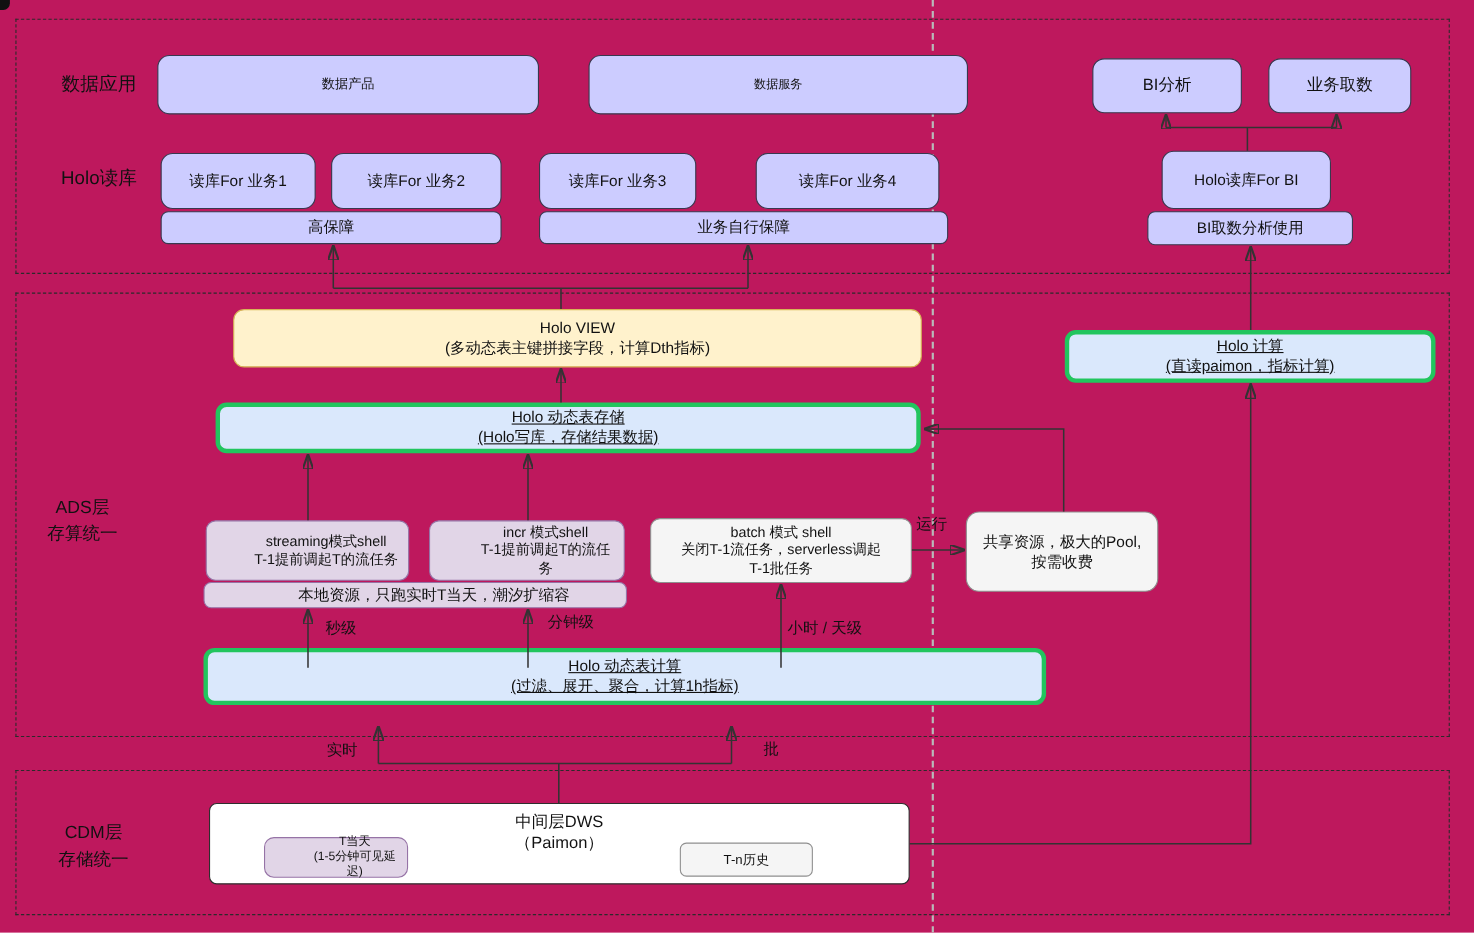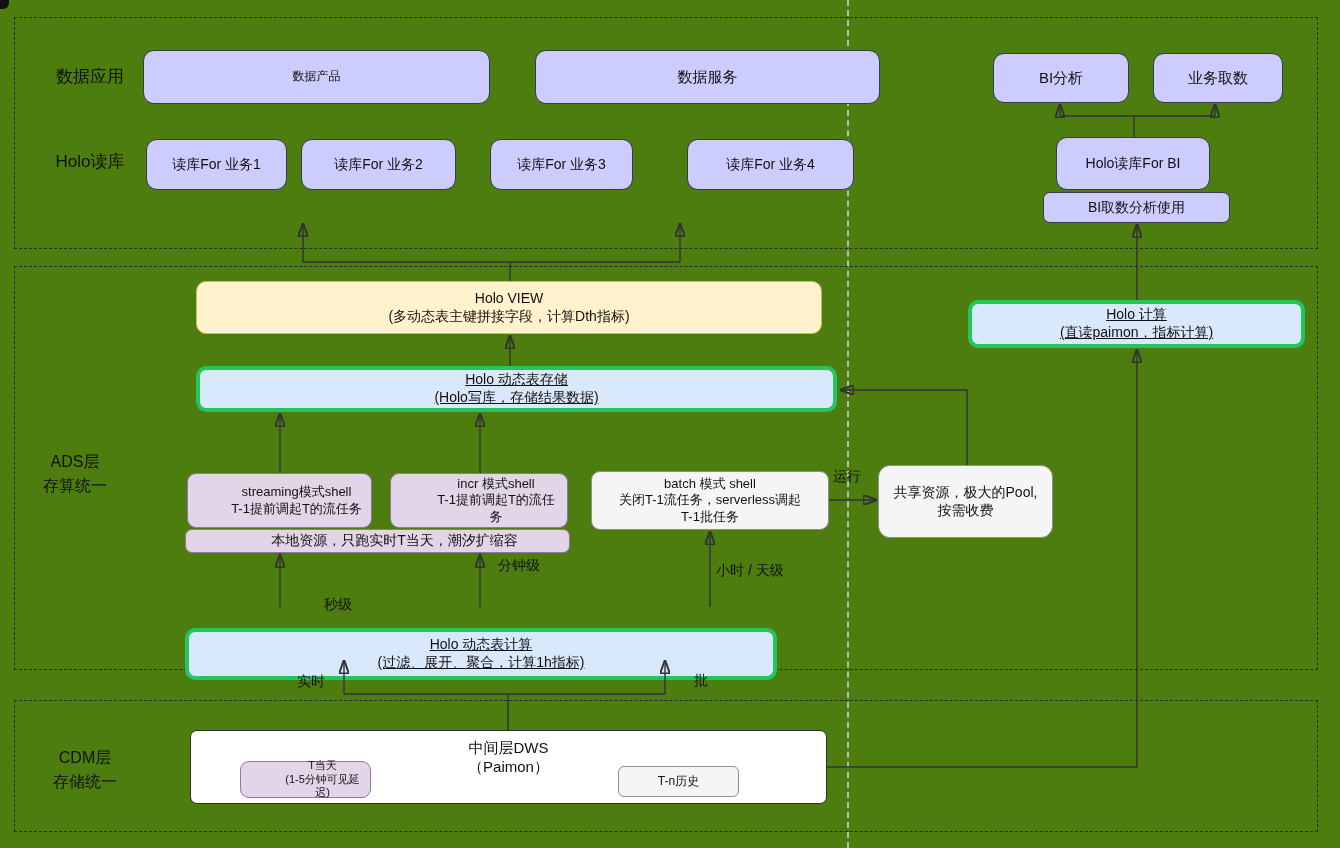--- a/index.html
+++ b/index.html
@@ -1,17 +1,17 @@
 <!DOCTYPE html>
 <html><head>
 <meta charset="utf-8">
 <style>
   html,body{margin:0;padding:0;background:#fff;}
   .canvas{
-    position:relative;width:1340px;height:848px;background:#4d7c0f;
+    position:relative;width:1340px;height:848px;background:#be185d;
     font-family:"Liberation Sans","DejaVu Sans",sans-serif;color:#111;overflow:hidden;
   }
   .vdivider{position:absolute;top:0;left:847px;width:0;height:848px;border-left:2px dashed #b9b9b9;}
   .corner-mark{position:absolute;left:0;top:0;width:9px;height:9px;background:#111;border-bottom-right-radius:6px;}
   .sec{position:absolute;border:1.6px dashed #2b2b2b;background:transparent;}
   .sec-label{position:absolute;text-align:center;font-size:17px;color:#111;line-height:24px;}
   .box{
     position:absolute;display:flex;flex-direction:column;align-items:center;justify-content:center;
     text-align:center;font-size:14px;line-height:1.28;box-sizing:border-box;padding:2px 6px;
   }
@@ -46,32 +46,34 @@
   <div class="sec-label" style="left:25px;top:450px;width:100px;font-size:16px;">
     <div>ADS层</div>
     <div>存算统一</div>
   </div>
   <div class="sec-label" style="left:30px;top:746px;width:110px;font-size:16px;">
     <div>CDM层</div>
     <div>存储统一</div>
   </div>
 
   <div class="box lav" style="left:143px;top:50px;width:347px;height:54px;font-size:12px;">数据产品</div>
-  <div class="box lav" style="left:535px;top:50px;width:345px;height:54px;font-size:15px;">数据服务</div>
+  <div class="box lav" style="left:535px;top:50px;width:345px;height:54px;font-size:11px;">数据服务</div>
   <div class="box lav" style="left:993px;top:53px;width:136px;height:50px;font-size:15px;">BI分析</div>
   <div class="box lav" style="left:1153px;top:53px;width:130px;height:50px;font-size:15px;">业务取数</div>
 
   <div class="box lav" style="left:146px;top:139px;width:141px;height:51px;">读库For 业务1</div>
   <div class="box lav" style="left:301px;top:139px;width:155px;height:51px;">读库For 业务2</div>
+  <div class="box lav bar" style="left:146px;top:192px;width:310px;height:30px;">高保障</div>
   <div class="box lav" style="left:490px;top:139px;width:143px;height:51px;">读库For 业务3</div>
   <div class="box lav" style="left:687px;top:139px;width:167px;height:51px;">读库For 业务4</div>
+  <div class="box lav bar" style="left:490px;top:192px;width:372px;height:30px;">业务自行保障</div>
   <div class="box lav" style="left:1056px;top:137px;width:154px;height:53px;">Holo读库For BI</div>
   <div class="box lav bar" style="left:1043px;top:192px;width:187px;height:31px;">BI取数分析使用</div>
 
-  <div class="box yellow" style="left:196px;top:281px;width:626px;height:53px;">
+  <div class="box yellow" style="left:212px;top:281px;width:626px;height:53px;">
     <span>Holo VIEW</span>
     <span>(多动态表主键拼接字段，计算Dth指标)</span>
   </div>
   <div class="box blue" style="left:196px;top:366px;width:641px;height:46px;">
     <span>Holo 动态表存储</span>
     <span>(Holo写库，存储结果数据)</span>
   </div>
   <div class="box blue" style="left:968px;top:300px;width:337px;height:48px;">
     <span>Holo 计算</span>
     <span>(直读paimon，指标计算)</span>
@@ -87,37 +89,37 @@
   <div class="box purple bar" style="left:185px;top:529px;width:385px;height:24px;">本地资源，只跑实时T当天，潮汐扩缩容</div>
   <div class="box gray small13" style="left:591px;top:471px;width:238px;height:59px;">
     <span>batch 模式 shell</span>
     <span>关闭T-1流任务，serverless调起</span>
     <span>T-1批任务</span>
   </div>
   <div class="box gray" style="left:878px;top:465px;width:175px;height:73px;border-radius:12px;">
     <span>共享资源，极大的Pool,</span>
     <span>按需收费</span>
   </div>
-  <div class="box blue" style="left:185px;top:628px;width:592px;height:52px;align-items:center;">
+  <div class="box blue" style="left:185px;top:589px;width:766px;height:52px;align-items:center;">
     <span>Holo 动态表计算</span>
     <span>(过滤、展开、聚合，计算1h指标)</span>
   </div>
 
   <div class="box whitebox" style="left:190px;top:730px;width:637px;height:74px;font-size:15px;">
     <span>中间层DWS</span>
     <span>（Paimon）</span>
   </div>
   <div class="box purple tiny" style="left:240px;top:761px;width:131px;height:37px;">
     <span>T当天</span>
     <span>(1-5分钟可见延迟)</span>
   </div>
   <div class="box gray small12" style="left:618px;top:766px;width:121px;height:31px;border-radius:6px;">T-n历史</div>
 
   <div class="edge-label" style="left:833px;top:468px;">运行</div>
-  <div class="edge-label" style="left:296px;top:596px;margin-left:28px;">秒级</div>
+  <div class="edge-label" style="left:296px;top:562px;">秒级</div>
   <div class="edge-label" style="left:498px;top:557px;">分钟级</div>
   <div class="edge-label" style="left:716px;top:562px;">小时 / 天级</div>
   <div class="edge-label" style="left:297px;top:673px;">实时</div>
   <div class="edge-label" style="left:694px;top:672px;">批</div>
 
   <svg class="arrows">
     <defs>
       <marker id="arr" viewBox="0 0 10 7" refX="9" refY="3.5" markerWidth="10" markerHeight="7" orient="auto">
         <path d="M0,0 L10,3.5 L0,7 z" fill="#222" stroke="none"></path>
       </marker>

